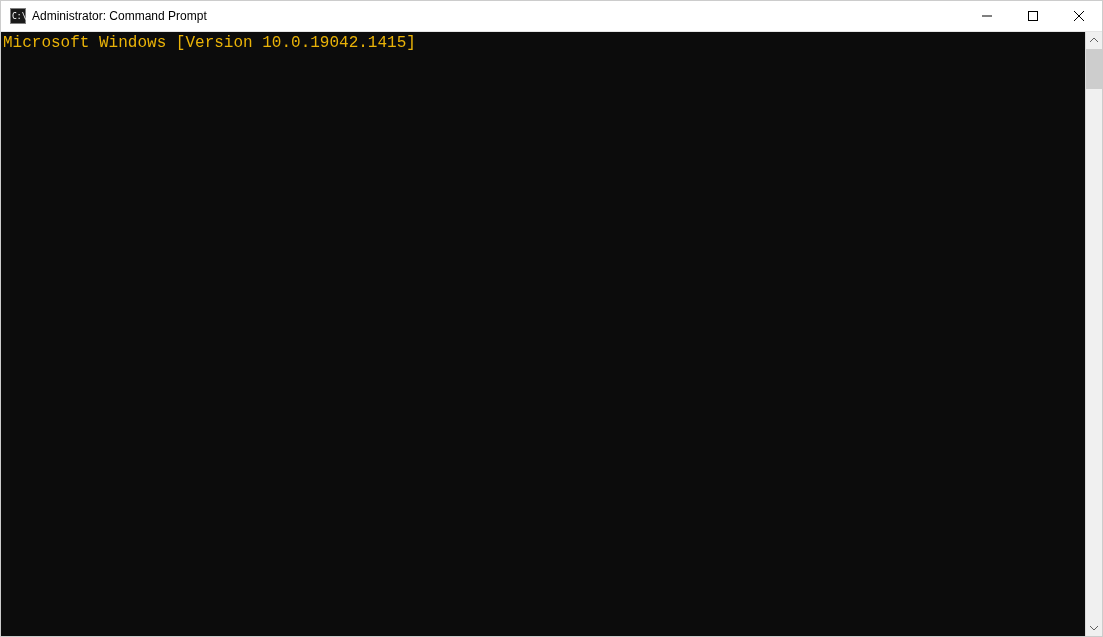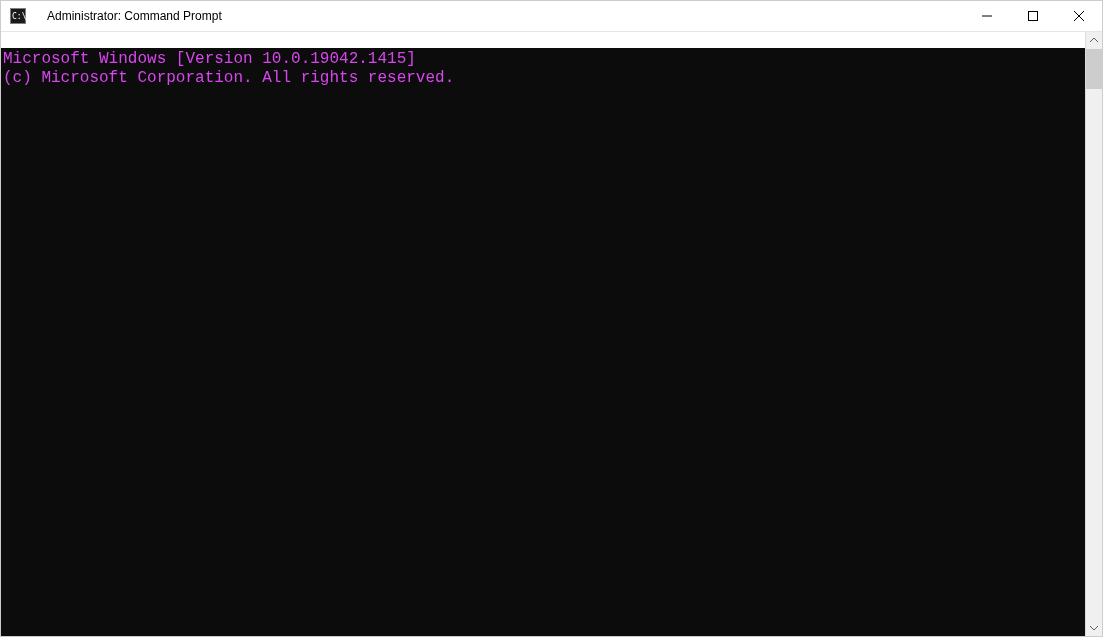--- a/index.html
+++ b/index.html
@@ -42,21 +42,20 @@
       align-items: center;
       justify-content: center;
       flex-shrink: 0;
     }
     .titlebar-title {
       flex: 1;
       font-size: 12px;
       color: #000000;
       white-space: nowrap;
       overflow: hidden;
-      margin-left: 15px;
     }
     .win-controls {
       display: flex;
       height: 100%;
     }
     .win-btn {
       width: 46px;
       height: 100%;
       display: flex;
       align-items: center;
@@ -67,28 +66,27 @@
       display: block;
     }
     .content-row {
       flex: 1;
       display: flex;
       min-height: 0;
     }
     .terminal {
       flex: 1;
       background: #0c0c0c;
-      color: #d946ef;
+      color: #eab308;
       font-family: Consolas, "Courier New", monospace;
       font-size: 16px;
       line-height: 19px;
       padding: 2px 0 0 2px;
       white-space: pre;
       overflow: hidden;
-      margin-top: 16px;
     }
     .terminal .line {
       display: block;
     }
     .scrollbar {
       width: 17px;
       background: #f0f0f0;
       display: flex;
       flex-direction: column;
       border-left: 1px solid #dcdcdc;
@@ -148,21 +146,21 @@
       <div class="win-btn">
         <svg width="10" height="10" viewBox="0 0 10 10">
             <line x1="0" y1="0" x2="10" y2="10" stroke="#000" stroke-width="1"></line>
             <line x1="10" y1="0" x2="0" y2="10" stroke="#000" stroke-width="1"></line>
           </svg>
       </div>
     </div>
   </div>
 
   <div class="content-row">
-    <div class="terminal"><span class="line">Microsoft Windows [Version 10.0.19042.1415]</span><span class="line">(c) Microsoft Corporation. All rights reserved.</span><span class="line"></span></div>
+    <div class="terminal"><span class="line">Microsoft Windows [Version 10.0.19042.1415]</span><span class="line"></span></div>
 
     <div class="scrollbar">
       <div class="sb-arrow">
         <svg width="8" height="5" viewBox="0 0 8 5">
             <polyline points="0,4 4,0 8,4" fill="none" stroke="#606060" stroke-width="1"></polyline>
           </svg>
       </div>
       <div class="sb-track">
         <div class="sb-thumb"></div>
       </div>

